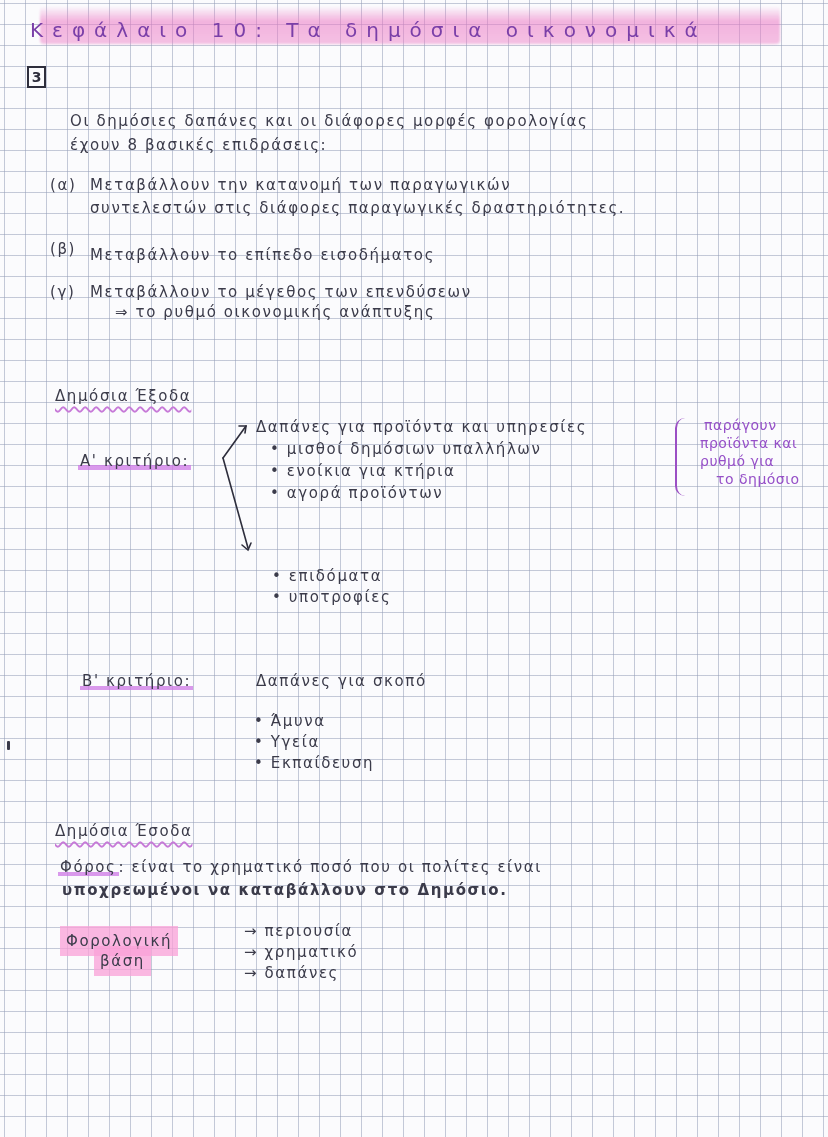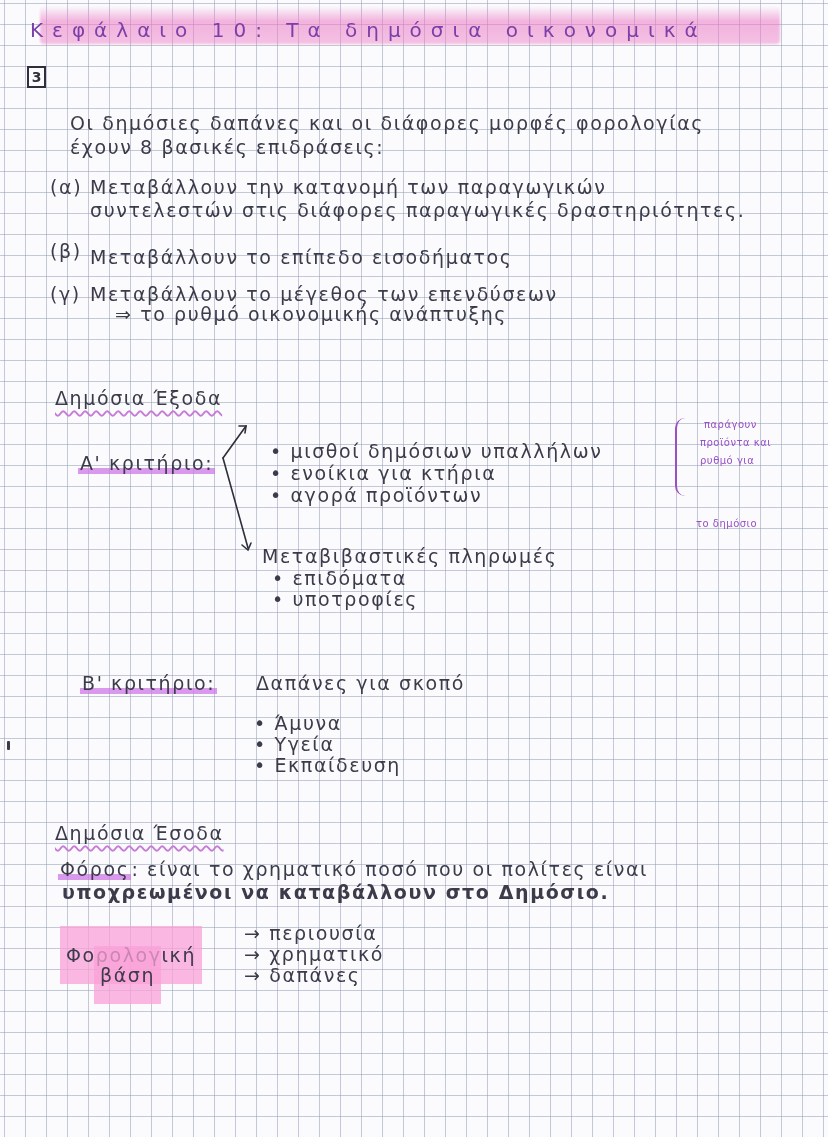--- a/index.html
+++ b/index.html
@@ -9,21 +9,21 @@
     background-image:
       linear-gradient(to right, rgba(150,160,185,0.55) 1px, transparent 1px),
       linear-gradient(to bottom, rgba(150,160,185,0.55) 1px, transparent 1px);
     background-size: 21px 21px;
     background-position: 4px 3px;
     font-family: "DejaVu Sans", sans-serif;
     color: #3a3a48;
   }
   .page { position: absolute; inset: 0; }
   .abs { position: absolute; white-space: nowrap; }
-  .hand { letter-spacing: 1.6px; font-size: 19px; color: #3b3b4a; }
+  .hand { letter-spacing: 1.6px; font-size: 15px; color: #3b3b4a; }
   .title-band {
     position: absolute; left: 40px; top: 6px; width: 740px; height: 38px;
     background: linear-gradient(to bottom, rgba(240,150,205,0.0) 0%, rgba(236,120,196,0.55) 40%, rgba(236,120,196,0.45) 100%);
     border-radius: 4px; filter: blur(1px);
   }
   .title {
     position: absolute; left: 30px; top: 18px; font-size: 20px; letter-spacing: 9px;
     color: #7a3fa8;
   }
   .box-num {
@@ -32,26 +32,26 @@
     color: #2e2e3c; font-weight: bold;
   }
   .wavy {
     text-decoration: underline wavy #c77ad8; text-underline-offset: 5px;
     text-decoration-thickness: 1.5px;
   }
   .hl-under {
     background: linear-gradient(to bottom, transparent 75%, rgba(206,120,230,0.75) 75%);
     padding: 0 2px;
   }
-  .pinkbox { background: rgba(250,160,215,0.75); padding: 18px 6px; }
+  .pinkbox { background: rgba(250,160,215,0.75); padding: 6px 6px; }
   .brace {
     position: absolute; left: 675px; top: 418px; width: 14px; height: 78px;
     border-left: 2px solid #9b4fc4; border-radius: 10px 0 0 10px;
   }
-  .brace-side { font-size: 10px; line-height: 18px; letter-spacing: 0.5px; color: #9650c8; }
+  .brace-side { font-size: 14px; line-height: 18px; letter-spacing: 0.5px; color: #9650c8; }
   .dot-mark { position: absolute; left: 7px; top: 741px; width: 3px; height: 9px; background: #3a3a4a; border-radius: 1px; }
   svg.arrows { position: absolute; left: 0; top: 0; pointer-events: none; }
 </style>
 </head>
 <body>
 
 <div class="page">
 
   <div class="title-band"></div>
   <div class="title">Κεφάλαιο 10: Τα δημόσια οικονομικά</div>
@@ -68,31 +68,31 @@
   <div class="abs hand" style="left:90px; top:240px;margin-top:6px;">Μεταβάλλουν το επίπεδο εισοδήματος</div>
 
   <div class="abs hand" style="left:50px; top:283px;">(γ)</div>
   <div class="abs hand" style="left:90px; top:283px;">Μεταβάλλουν το μέγεθος των επενδύσεων</div>
   <div class="abs hand" style="left:115px; top:303px;">⇒ το ρυθμό οικονομικής ανάπτυξης</div>
 
   <div class="abs hand wavy" style="left:55px; top:387px;">Δημόσια Έξοδα</div>
 
   <div class="abs hand hl-under" style="left:78px; top:452px;">Α' κριτήριο:</div>
 
+  <div class="abs hand" style="left:256px; top:418px;">Δαπάνες για προϊόντα και υπηρεσίες</div>
   <div class="abs hand" style="left:270px; top:440px;">• μισθοί δημόσιων υπαλλήλων</div>
   <div class="abs hand" style="left:270px; top:484px;">• αγορά προϊόντων</div>
   <div class="abs hand" style="left:270px; top:462px;">• ενοίκια για κτήρια</div>
 
   <div class="brace"></div>
   <div class="abs brace-side" style="left:704px; top:416px;">παράγουν</div>
   <div class="abs brace-side" style="left:700px; top:434px;">προϊόντα και</div>
   <div class="abs brace-side" style="left:700px; top:452px;">ρυθμό για</div>
-  <div class="abs brace-side" style="left:696px; top:470px;margin-top:45px;">το δημόσιο</div>
+  <div class="abs brace-side" style="left:716px; top:470px;">το δημόσιο</div>
 
-  <div class="abs hand" style="left:262px; top:545px;">Μεταβιβαστικές πληρωμές</div>
   <div class="abs hand" style="left:272px; top:567px;">• επιδόματα</div>
   <div class="abs hand" style="left:272px; top:588px;">• υποτροφίες</div>
 
   <svg class="arrows" width="828" height="1137">
     <g stroke="#2e2e3c" stroke-width="1.6" fill="none" stroke-linecap="round">
       <path d="M223 458 L246 426"></path>
       <path d="M239 426 L246 426 L245 433"></path>
       <path d="M223 458 L248 548"></path>
       <path d="M242 545 L248 550 L251 543"></path>
     </g>

